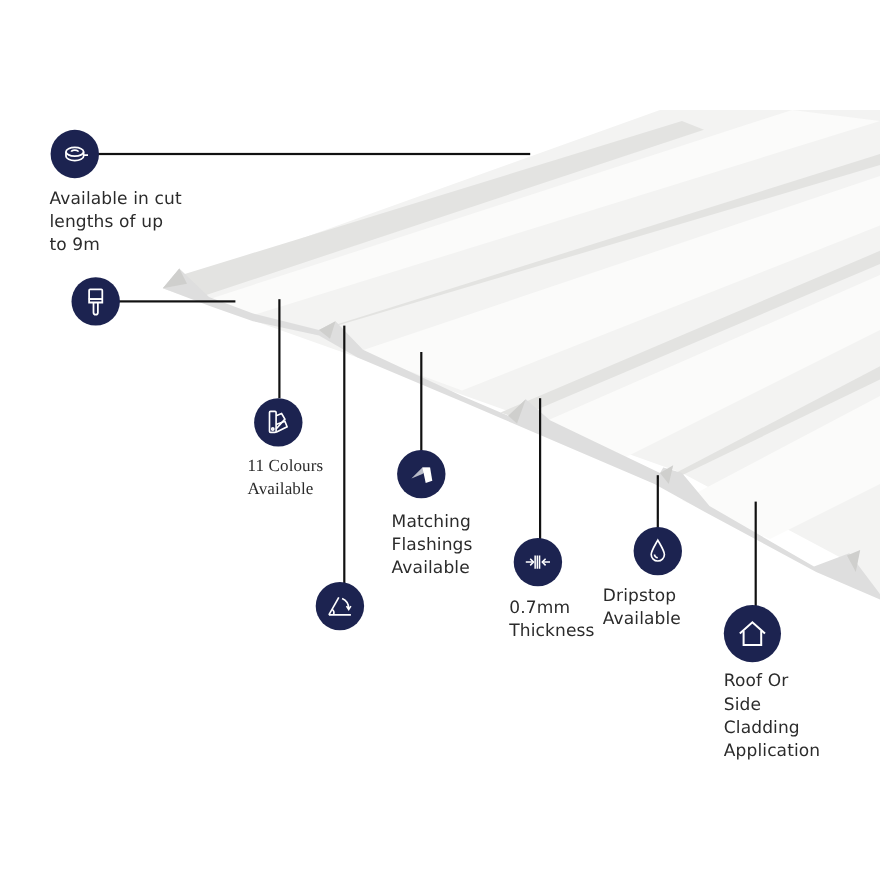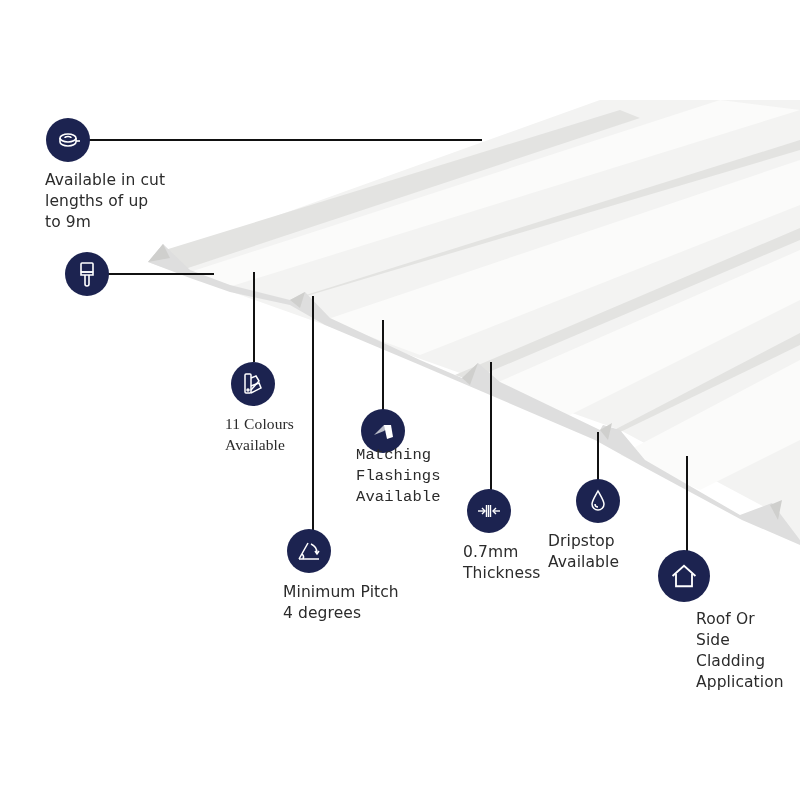--- a/index.html
+++ b/index.html
@@ -94,35 +94,33 @@
   </div>
   <div class="label" style="left:225px; top:413px;font-family:Liberation Serif, serif;">11 Colours
 Available</div>
 
   <div class="icon-circle" style="left:361px; top:409px;">
     <svg viewBox="0 0 28 28">
       <polygon points="5,18 15,8 22,8 15,14" fill="#b9bcc8"></polygon>
       <polygon points="15,8 22,8 24,20 18,22" fill="#ffffff"></polygon>
     </svg>
   </div>
-  <div class="label" style="left:356px; top:445px;font-family:Liberation Mono, monospace;">Matching
+  <div class="label" style="left:356px; top:464px;">Matching
 Flashings
 Available</div>
 
   <div class="icon-circle" style="left:287px; top:529px;">
     <svg viewBox="0 0 28 28" fill="none" stroke="#ffffff" stroke-width="1.5">
       <path d="M4 22 L13 6"></path>
       <path d="M4 22 H24"></path>
       <path d="M8 22 a4 4 0 0 0 -1 -5"></path>
       <path d="M16 7 a10 10 0 0 1 6 9"></path>
       <path d="M20 14 l2 3 l2 -3"></path>
     </svg>
   </div>
-  <div class="label" style="left:283px; top:582px;">Minimum Pitch
-4 degrees</div>
 
   <div class="icon-circle" style="left:467px; top:489px;">
     <svg viewBox="0 0 28 28" fill="none" stroke="#ffffff" stroke-width="1.4">
       <path d="M3 14 h6"></path>
         <path d="M7 11 l3 3 l-3 3"></path>
       <path d="M25 14 h-6"></path>
         <path d="M21 11 l-3 3 l3 3"></path>
       <path d="M11.5 8 v12"></path>
         <path d="M13.5 8 v12"></path>
         <path d="M15.5 8 v12"></path>
@@ -139,17 +137,17 @@
   </div>
   <div class="label" style="left:548px; top:531px;">Dripstop
 Available</div>
 
   <div class="icon-circle" style="left:658px; top:550px; width:52px; height:52px;">
     <svg viewBox="0 0 28 28" fill="none" stroke="#ffffff" stroke-width="1.6" style="width:32px;height:32px;">
       <path d="M4 14 L14 5 L24 14"></path>
       <path d="M7 12 V23 H21 V12"></path>
     </svg>
   </div>
-  <div class="label" style="left:696px; top:609px;">Roof Or Side
+  <div class="label" style="left:658px; top:609px;">Roof Or Side
 Cladding
 Application</div>
 
 </div>
 
 </body></html>

